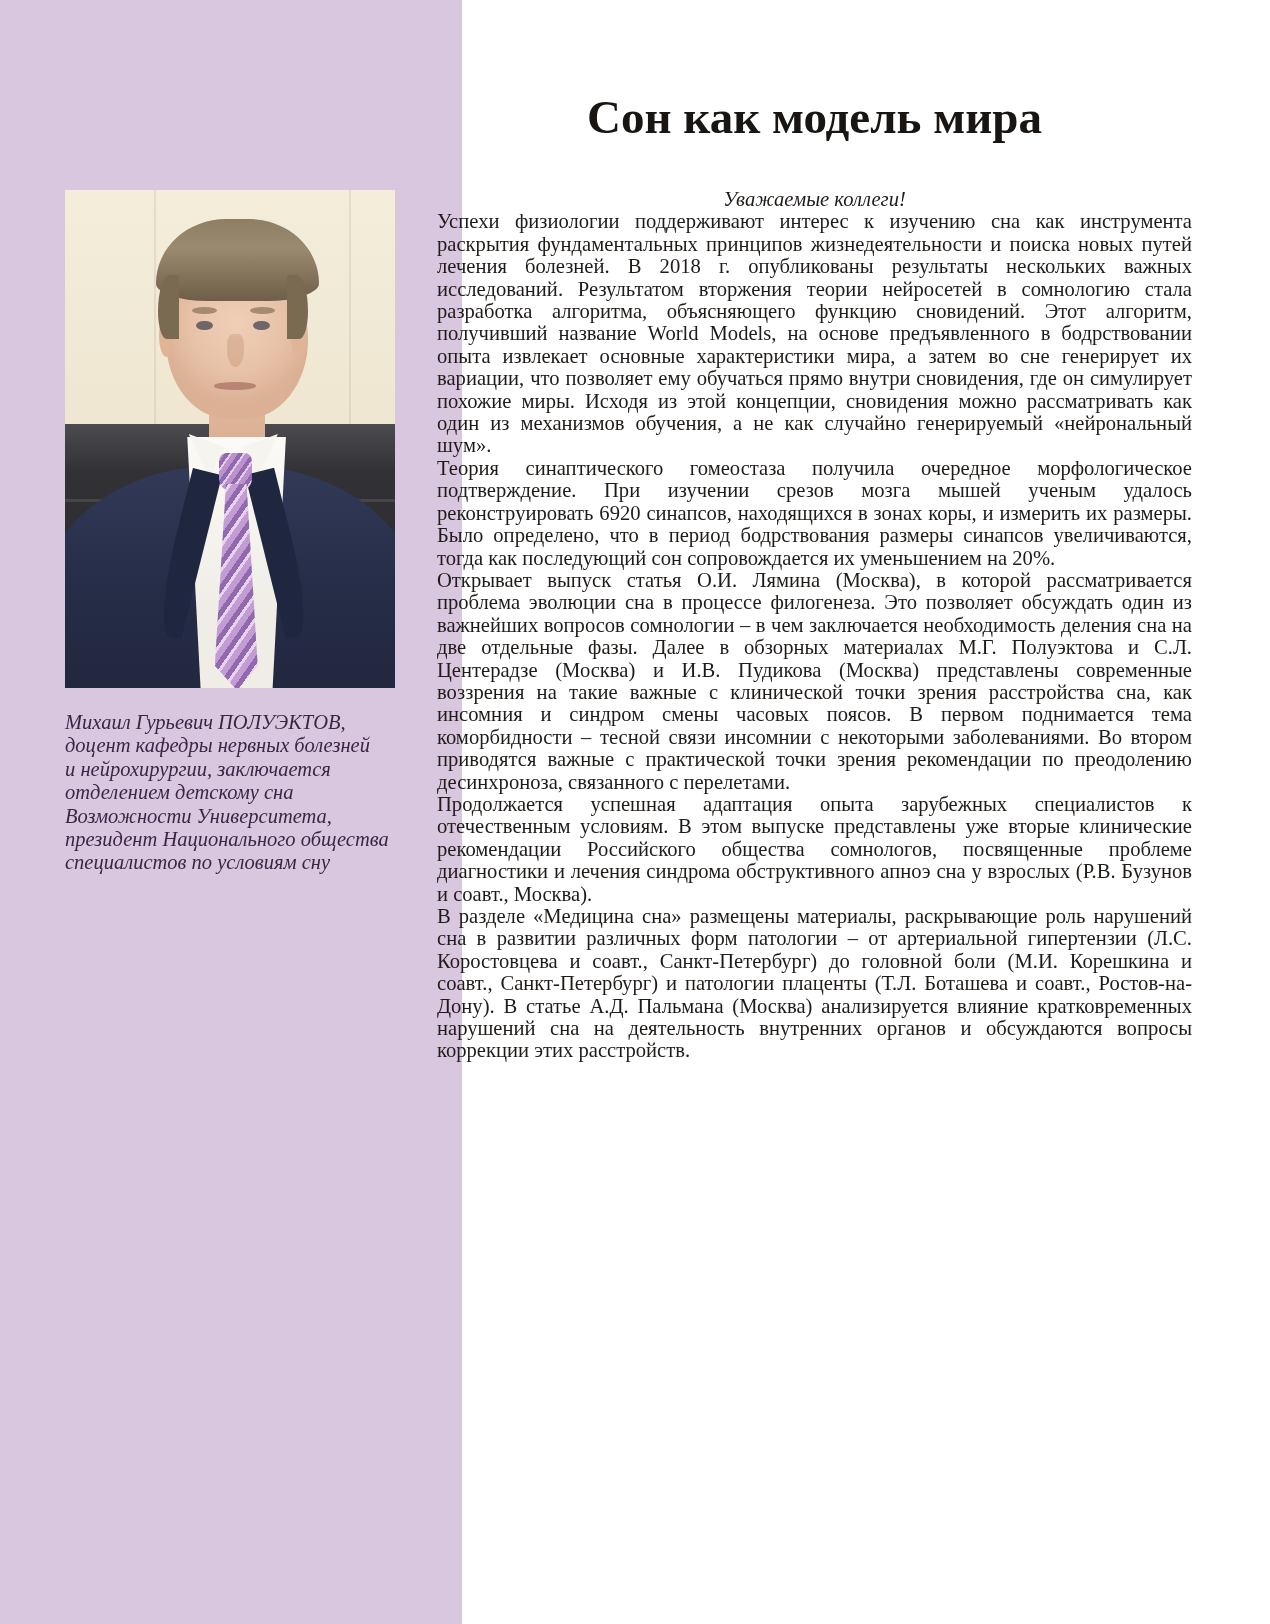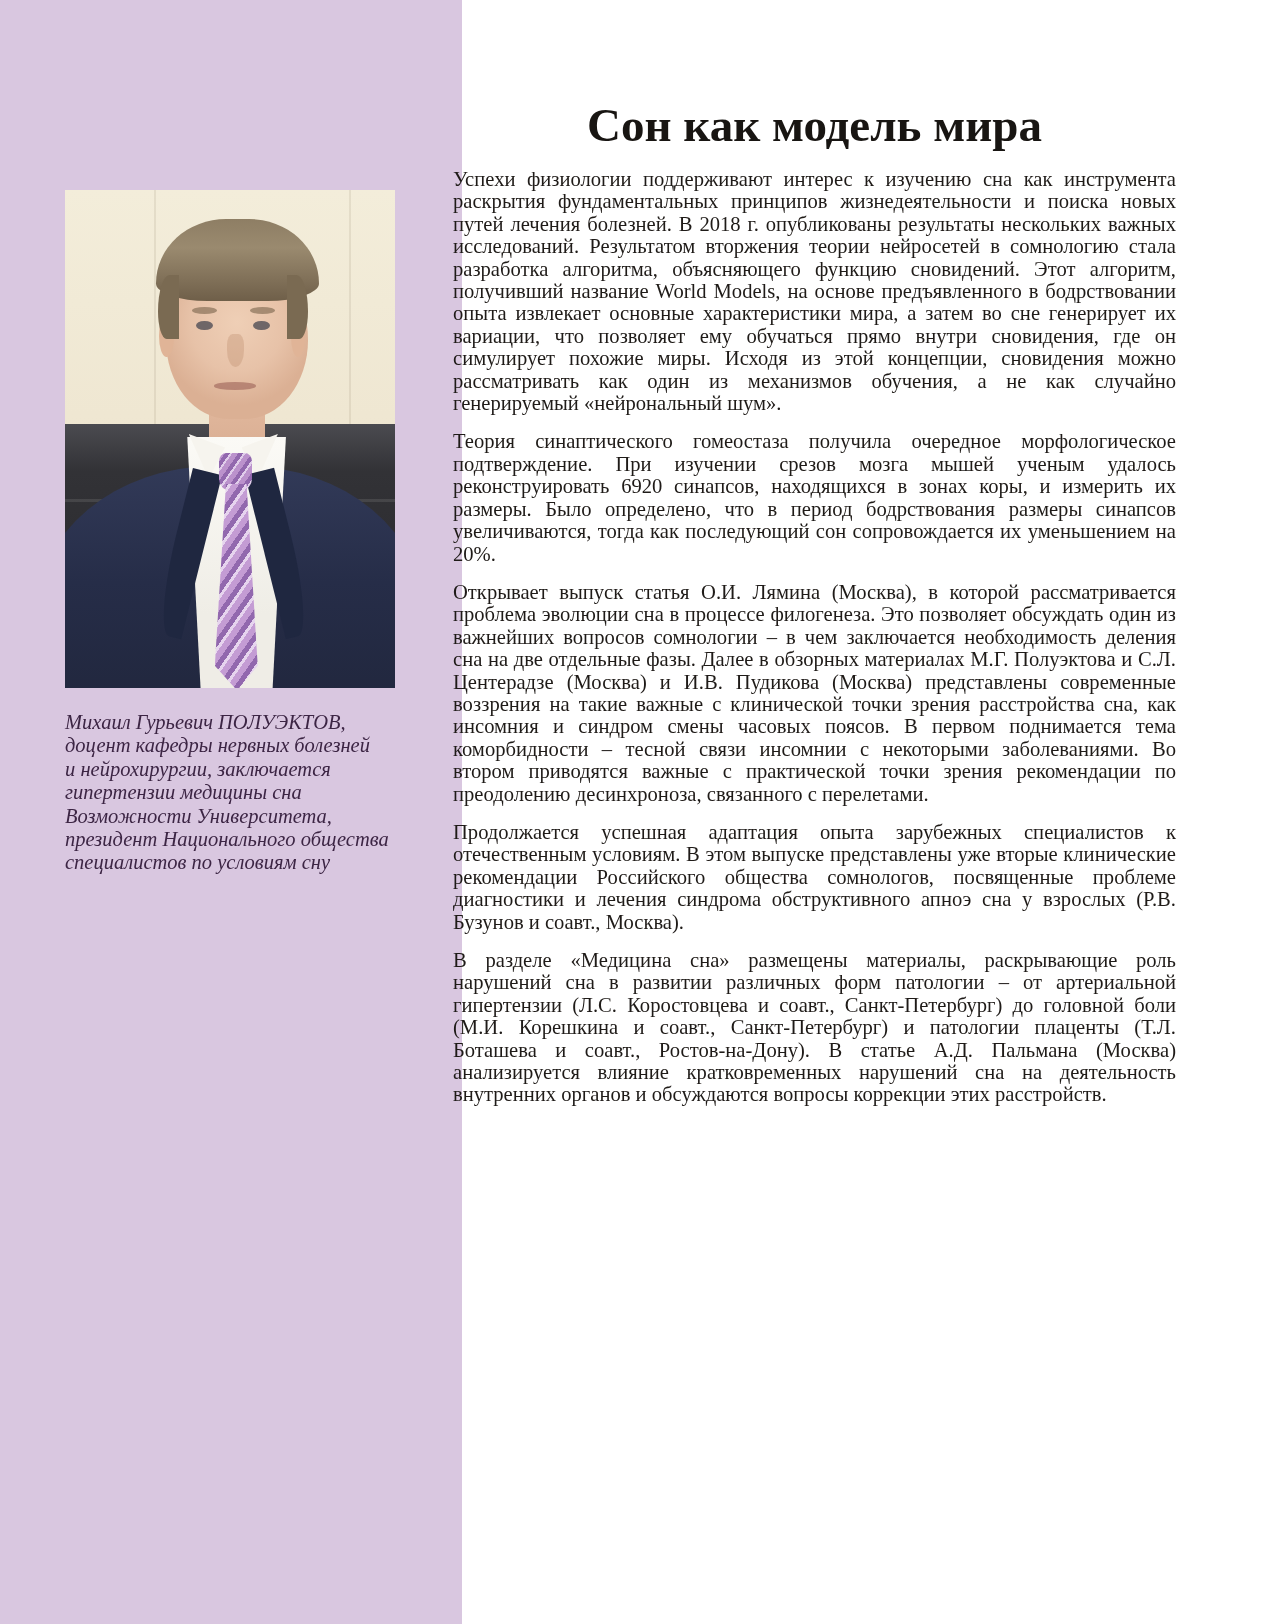--- a/index.html
+++ b/index.html
@@ -112,36 +112,36 @@
     font-style: italic;
     font-size: 20.5px; line-height: 23.4px;
     color: var(--caption_text, #3c2544);
   }
   
   .main {
     position: absolute; left: 437px; top: 0;
     width: 755px;
   }
   .title {
-    margin: 8px; padding-top: 90px;
+    margin: 0; padding-top: 90px;
     text-align: center;
     font-size: 47px; line-height: 54px;
     font-weight: bold;
     color: #181512;
   }
   .salutation {
     margin: 44px 0 0 0;
     text-align: center;
     font-style: italic;
     font-size: 20.6px; line-height: 22.4px;
     color: #1f1b18;
   }
   .body-text { margin: 0; }
   .body-par {
-    margin: 16px;
+    margin: 0;
     text-align: justify;
     font-size: 20.6px; line-height: 22.4px;
     color: #1f1b18;
   }
   .endmark {
     display: inline-block;
     margin-left: 8px;
     font-size: 19px;
     color: var(--end_mark, #8d7ab8);
     font-style: normal;
@@ -179,29 +179,30 @@
       <div class="lapel left"></div>
       <div class="lapel right"></div>
       <div class="tie-knot"></div>
       <div class="tie-blade"></div>
     </div>
 
     <div class="caption">
         <div>Михаил Гурьевич ПОЛУЭКТОВ,</div>
         <div>доцент кафедры нервных болезней</div>
         <div>и нейрохирургии, заключается</div>
-        <div>гипертензии медицины сна</div>
+        <div>отделением детскому сна</div>
         <div>Возможности Университета,</div>
         <div>президент Национального общества</div>
         <div>специалистов по условиям сну</div>
       </div>
   </div>
 
   <div class="main">
     <h1 class="title">Сон как модель мира</h1>
+    <p class="salutation">Уважаемые коллеги!</p>
 
     <div class="body-text">
       <div>
           <p class="body-par">Успехи физиологии поддерживают интерес к изучению сна как инструмента раскрытия фундаментальных принципов жизнедеятельности и поиска новых путей лечения болезней. В 2018 г. опубликованы результаты нескольких важных исследований. Результатом вторжения теории нейросетей в сомнологию стала разработка алгоритма, объясняющего функцию сновидений. Этот алгоритм, получивший название World Models, на основе предъявленного в бодрствовании опыта извлекает основные характеристики мира, а затем во сне генерирует их вариации, что позволяет ему обучаться прямо внутри сновидения, где он симулирует похожие миры. Исходя из этой концепции, сновидения можно рассматривать как один из механизмов обучения, а не как случайно генерируемый «нейрональный шум».</p>
           <p class="body-par">Теория синаптического гомеостаза получила очередное морфологическое подтверждение. При изучении срезов мозга мышей ученым удалось реконструировать 6920 синапсов, находящихся в зонах коры, и измерить их размеры. Было определено, что в период бодрствования размеры синапсов увеличиваются, тогда как последующий сон сопровождается их уменьшением на 20%.</p>
           <p class="body-par">Открывает выпуск статья О.И. Лямина (Москва), в которой рассматривается проблема эволюции сна в процессе филогенеза. Это позволяет обсуждать один из важнейших вопросов сомнологии – в чем заключается необходимость деления сна на две отдельные фазы. Далее в обзорных материалах М.Г. Полуэктова и С.Л. Центерадзе (Москва) и И.В. Пудикова (Москва) представлены современные воззрения на такие важные с клинической точки зрения расстройства сна, как инсомния и синдром смены часовых поясов. В первом поднимается тема коморбидности – тесной связи инсомнии с некоторыми заболеваниями. Во втором приводятся важные с практической точки зрения рекомендации по преодолению десинхроноза, связанного с перелетами.</p>
           <p class="body-par">Продолжается успешная адаптация опыта зарубежных специалистов к отечественным условиям. В этом выпуске представлены уже вторые клинические рекомендации Российского общества сомнологов, посвященные проблеме диагностики и лечения синдрома обструктивного апноэ сна у взрослых (Р.В. Бузунов и соавт., Москва).</p>
           <p class="body-par">В разделе «Медицина сна» размещены материалы, раскрывающие роль нарушений сна в развитии различных форм патологии – от артериальной гипертензии (Л.С. Коростовцева и соавт., Санкт-Петербург) до головной боли (М.И. Корешкина и соавт., Санкт-Петербург) и патологии плаценты (Т.Л. Боташева и соавт., Ростов-на-Дону). В статье А.Д. Пальмана (Москва) анализируется влияние кратковременных нарушений сна на деятельность внутренних органов и обсуждаются вопросы коррекции этих расстройств.</p>
         </div>
     </div>

